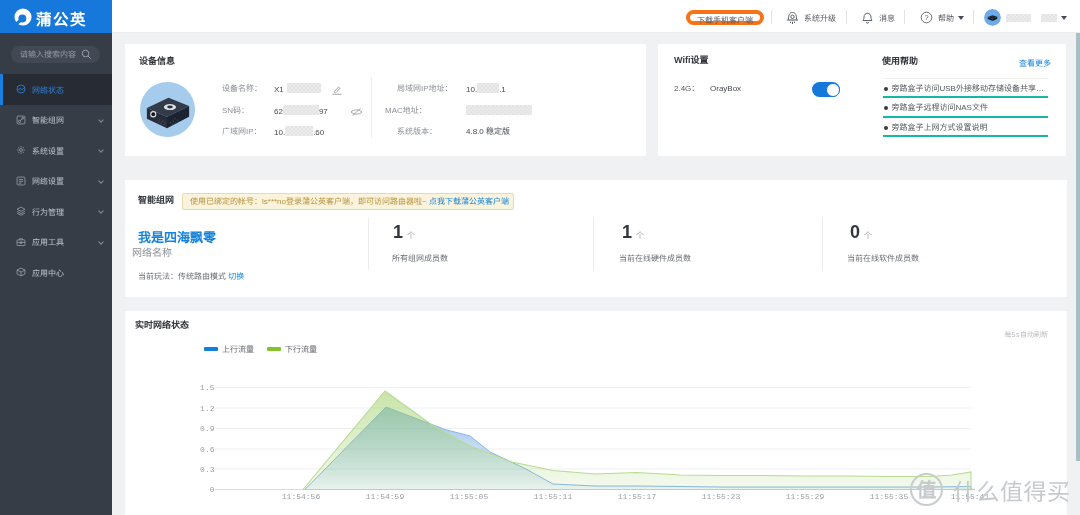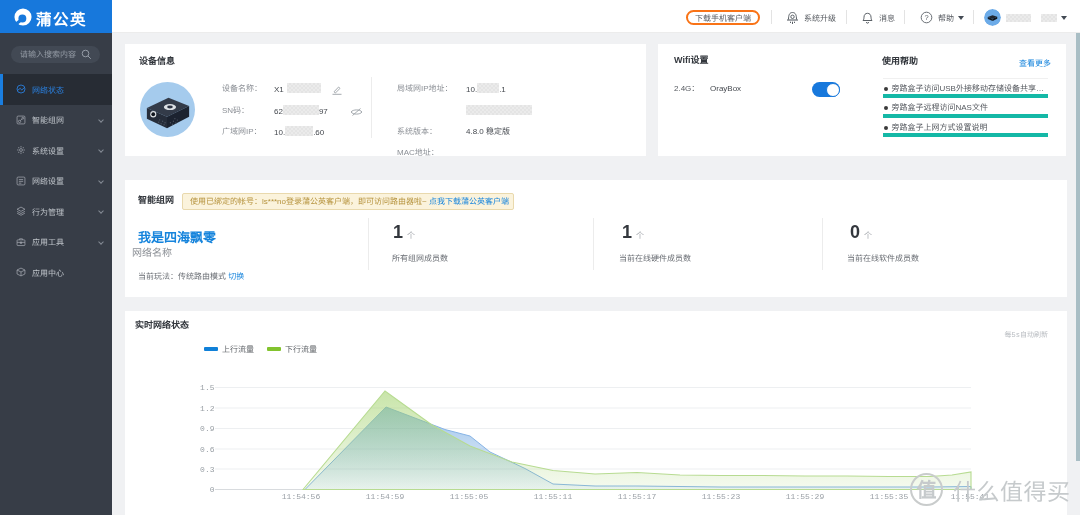--- a/index.html
+++ b/index.html
@@ -23,21 +23,21 @@
 
 #card1 { left:125px; top:44px; width:521px; height:112px; }
 
 
 #card2 { left:658px; top:44px; width:215px; height:112px; }
 .switch { position:absolute; width:28px; height:15px; background:#1778dc; border-radius:8px; }
 .switch::after { content:""; position:absolute; right:0px; top:0.5px; width:14px; height:14px; background:#fff; border:1px solid #1778dc; border-radius:50%; box-sizing:border-box; }
 
 
 #card3 { left:867px; top:44px; width:199px; height:112px; }
-.hitem { position:relative; font-size:8px; color:#55595f; border-bottom:4px solid #14b8a6; height:19.5px; line-height:19px; padding-left:8.5px; white-space:nowrap; overflow:hidden; }
+.hitem { position:relative; font-size:8px; color:#55595f; border-bottom:2px solid #14b8a6; height:19.5px; line-height:19px; padding-left:8.5px; white-space:nowrap; overflow:hidden; }
 .hitem::before { content:""; position:absolute; left:1px; top:8px; width:4px; height:4px; border-radius:50%; background:#3a3a3a; }
 
 
 #card4 { left:125px; top:180px; width:942px; height:117px; }
 .notice { position:absolute; left:57px; top:12.5px; width:332px; height:17px; border-radius:2px; background:#fbf3dc; border:1px solid #e9d9ad; font-size:8px; color:#b5923c; line-height:16px; padding-left:7px; white-space:nowrap; }
 .bignum { font-size:18px; font-weight:bold; color:#33373d; }
 .unit { font-size:8px; color:#9b9fa5; font-weight:normal; margin-left:4px; }
 .slab { font-size:8px; color:#6a6e74; }
 
 
@@ -57,21 +57,21 @@
 .mi .ic { width:10px; height:10px; margin-left:16px; }
 .mi .tx { margin-left:6px; }
 .mi .ar { position:absolute; right:9px; top:13px; width:4px; height:4px; border-right:1px solid #848b95; border-bottom:1px solid #848b95; transform:rotate(45deg); }
 .mi.active { background:#272c34; color:#2a80e0; }
 .mi.active::before { content:""; position:absolute; left:0; top:0; width:3px; height:100%; background:#1a7ee0; }
 
 
 #topbar { position:absolute; left:112px; top:0; width:968px; height:33px; background:#fff; border-bottom:1px solid #ececec; font-size:8px; color:#55595f; }
 .tbi { position:absolute; top:1.5px; height:32px; display:flex; align-items:center; }
 .sep { position:absolute; top:10px; width:1px; height:14px; background:#e3e3e3; }
-.pillbtn { border:2px solid #f97316; border-radius:8px; height:15px; line-height:13px; padding:0 7px; font-size:8px; color:#55595f; }
+.pillbtn { border:4px solid #f97316; border-radius:8px; height:15px; line-height:13px; padding:0 7px; font-size:8px; color:#55595f; }
 .caret { width:0; height:0; border-left:3.5px solid transparent; border-right:3.5px solid transparent; border-top:4.5px solid #434a54; margin-left:4px; }
 .avatar { width:17px; height:17px; border-radius:50%; overflow:hidden; position:relative; }
 
 
 #sbthumb { position:absolute; left:1076px; top:33px; width:4px; height:428px; background:#a9bec5; }
 
 
 #wm { position:absolute; left:910px; top:473px; width:171px; height:33px; color:#c6cacc; display:flex; align-items:center; }
 #wm .circ { width:33px; height:33px; border:2px solid #c9cccc; border-radius:50%; font-size:20px; font-weight:bold; text-align:center; line-height:30px; flex:none; }
 #wm .wtxt { font-size:23px; font-weight:500; margin-left:10px; letter-spacing:0.5px; white-space:nowrap; }
@@ -116,21 +116,21 @@
   <div class="t9" style="left:149px; top:61px;"><span class="fval">62</span><span class="blur mosaic" style="width:36px;"></span><span class="fval">97</span></div>
   <svg class="abs" style="left:225px; top:63px;" width="13" height="10" viewBox="0 0 13 10">
       <path d="M1,5 C3,2.2 10,2.2 12,5 C10,7.8 3,7.8 1,5 Z" stroke="#9ba0a6" stroke-width="0.9" fill="none"></path>
       <path d="M2.5,8.5 L10.5,1.5" stroke="#9ba0a6" stroke-width="0.9"></path>
     </svg>
   <div class="t9 flab" style="left:97px; top:81.5px;">广域网IP：</div>
   <div class="t9" style="left:149px; top:81.5px;"><span class="fval">10.</span><span class="blur mosaic" style="width:28px;"></span><span class="fval">.60</span></div>
   <div class="vline" style="left:246px; top:33px; height:61px;"></div>
   <div class="t9 flab" style="left:272px; top:38.5px;">局域网IP地址：</div>
   <div class="t9" style="left:341px; top:38.5px;"><span class="fval">10.</span><span class="blur mosaic" style="width:22px;"></span><span class="fval">.1</span></div>
-  <div class="t9 flab" style="left:272px; top:61px;margin-top:42px;">MAC地址：</div>
+  <div class="t9 flab" style="left:260px; top:61px;">MAC地址：</div>
   <div class="t9" style="left:341px; top:61px;"><span class="blur mosaic" style="width:66px; height:10px;"></span></div>
   <div class="t9 flab" style="left:272px; top:81.5px;">系统版本：</div>
   <div class="t9 fval" style="left:341px; top:81.5px;">4.8.0 稳定版</div>
 </div>
 
 <div id="card2" class="card">
   <div class="ctitle" style="left:16px; top:9.5px;">Wifi设置</div>
   <div class="t9" style="left:16px; top:39px; color:#55595f;">2.4G：</div>
   <div class="t9 fval" style="left:52px; top:39px;">OrayBox</div>
   <div class="switch" style="left:154px; top:38px;"></div>

